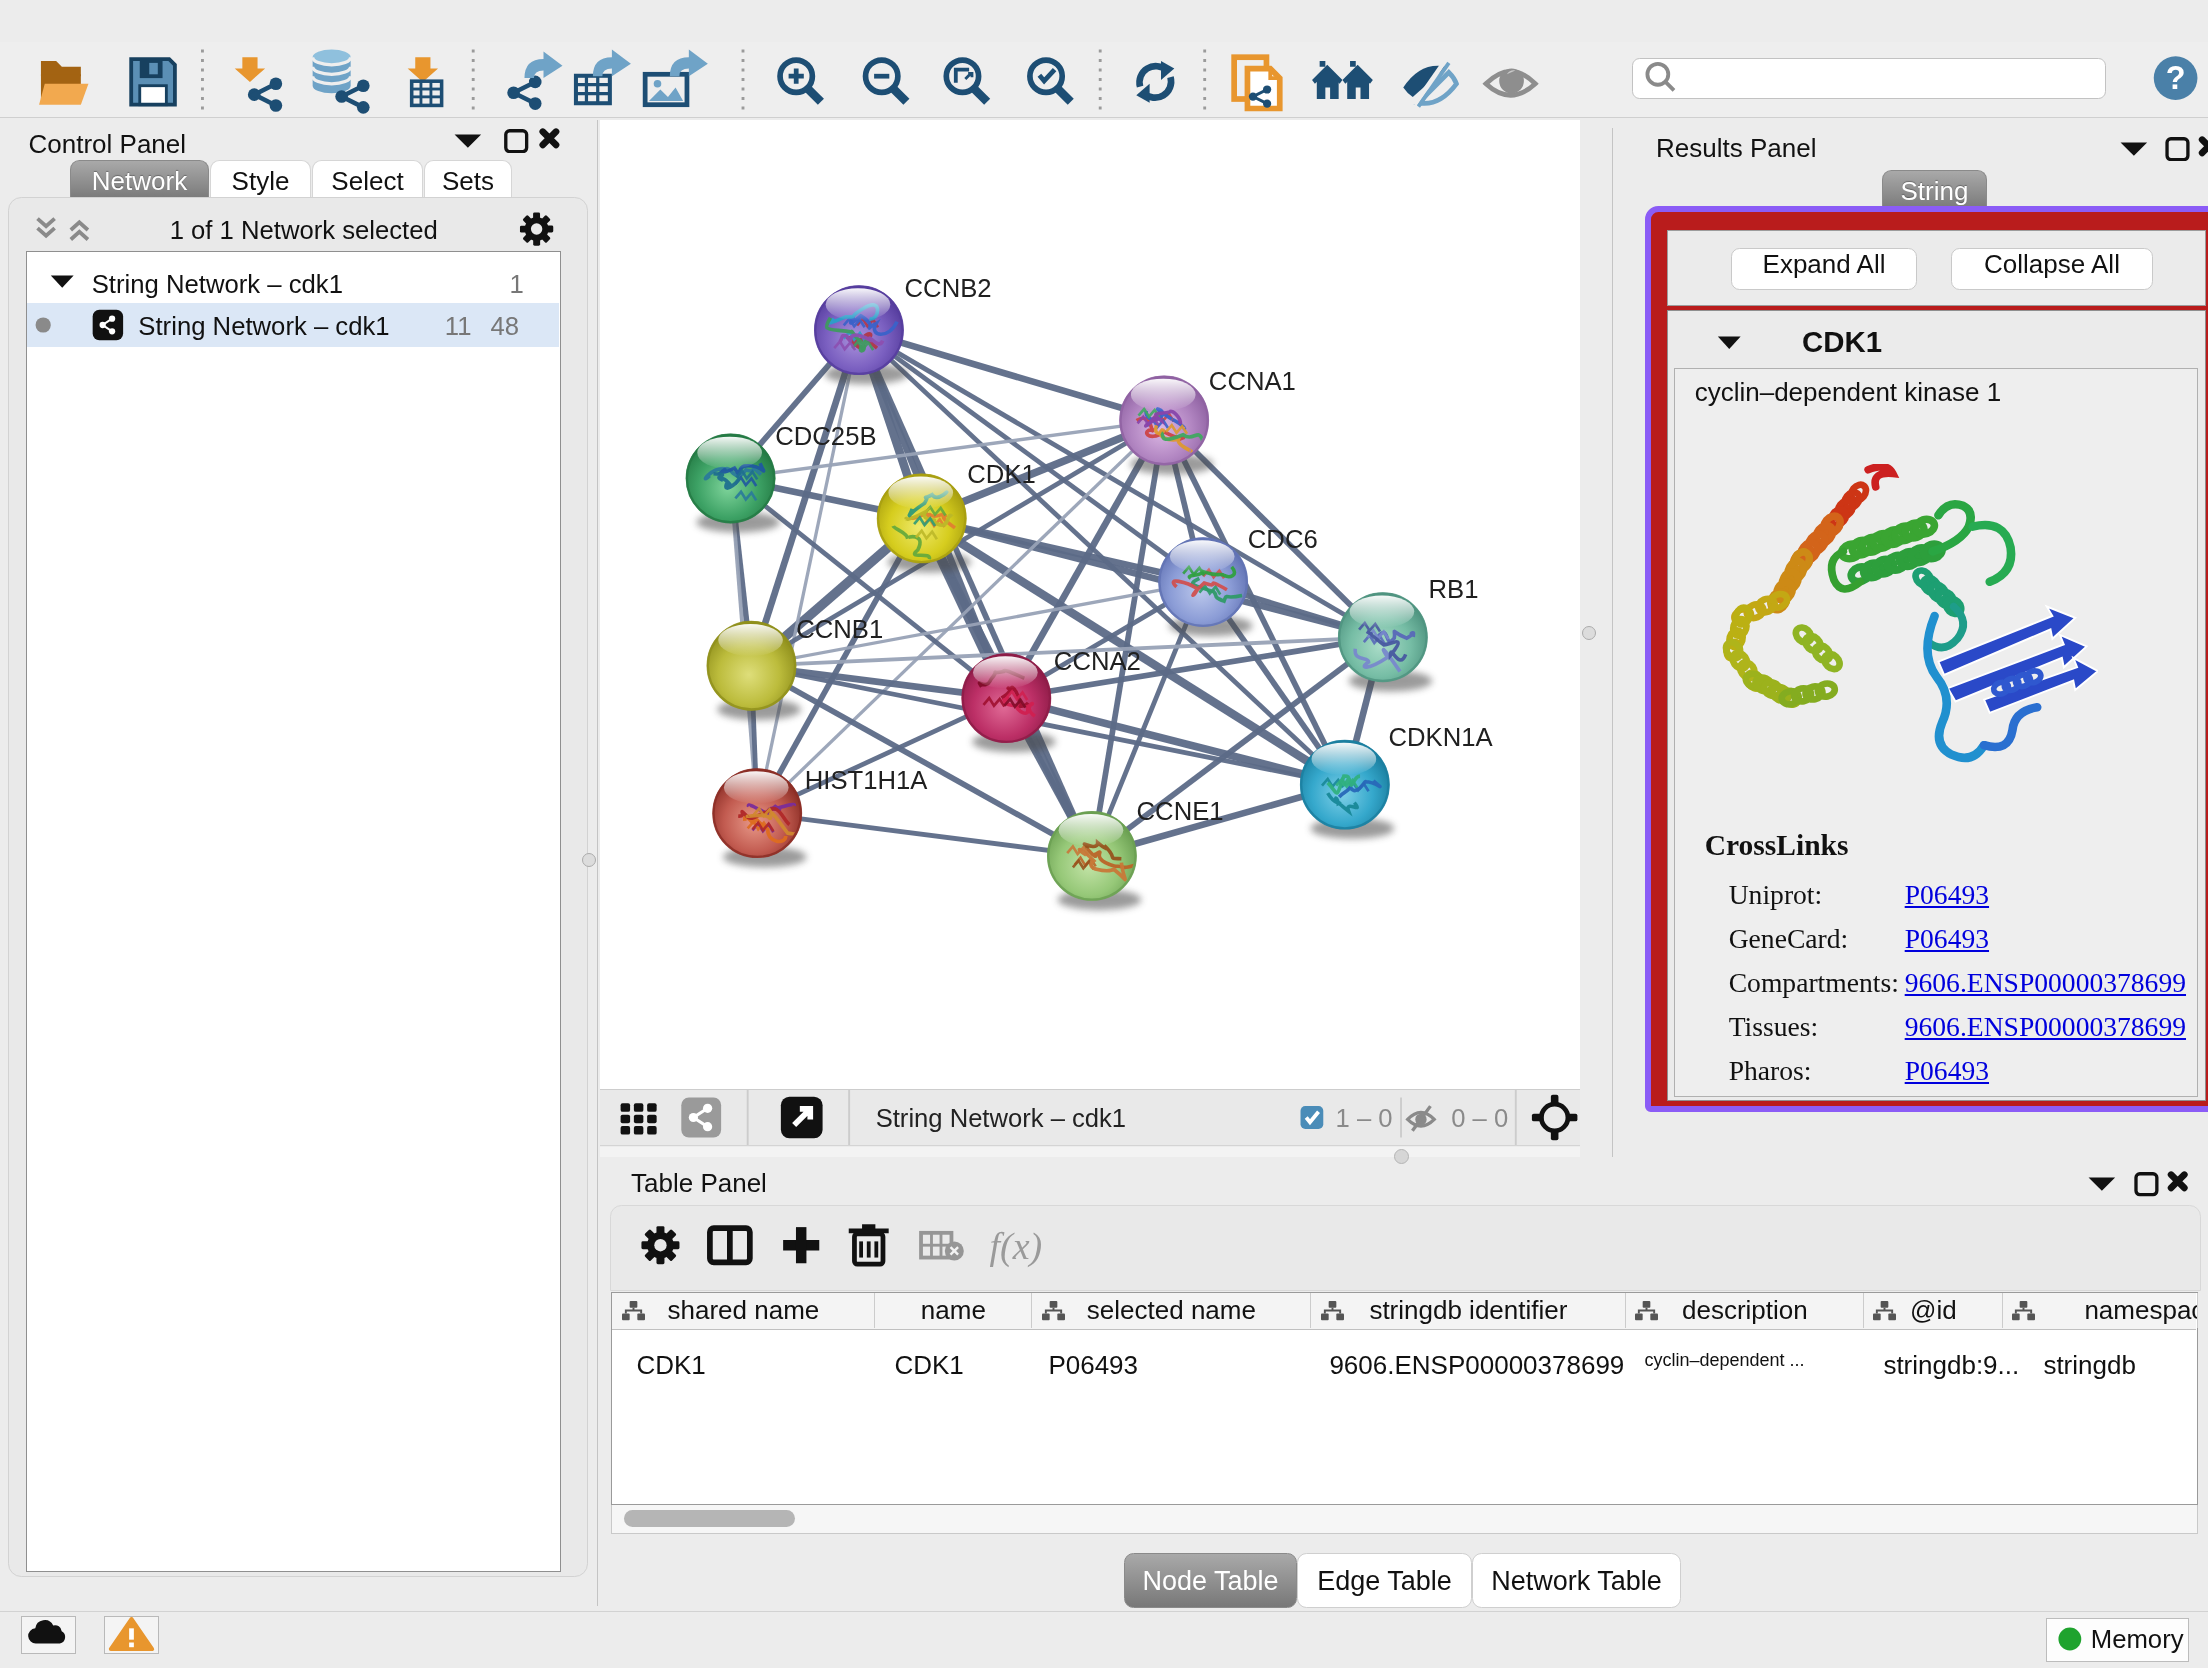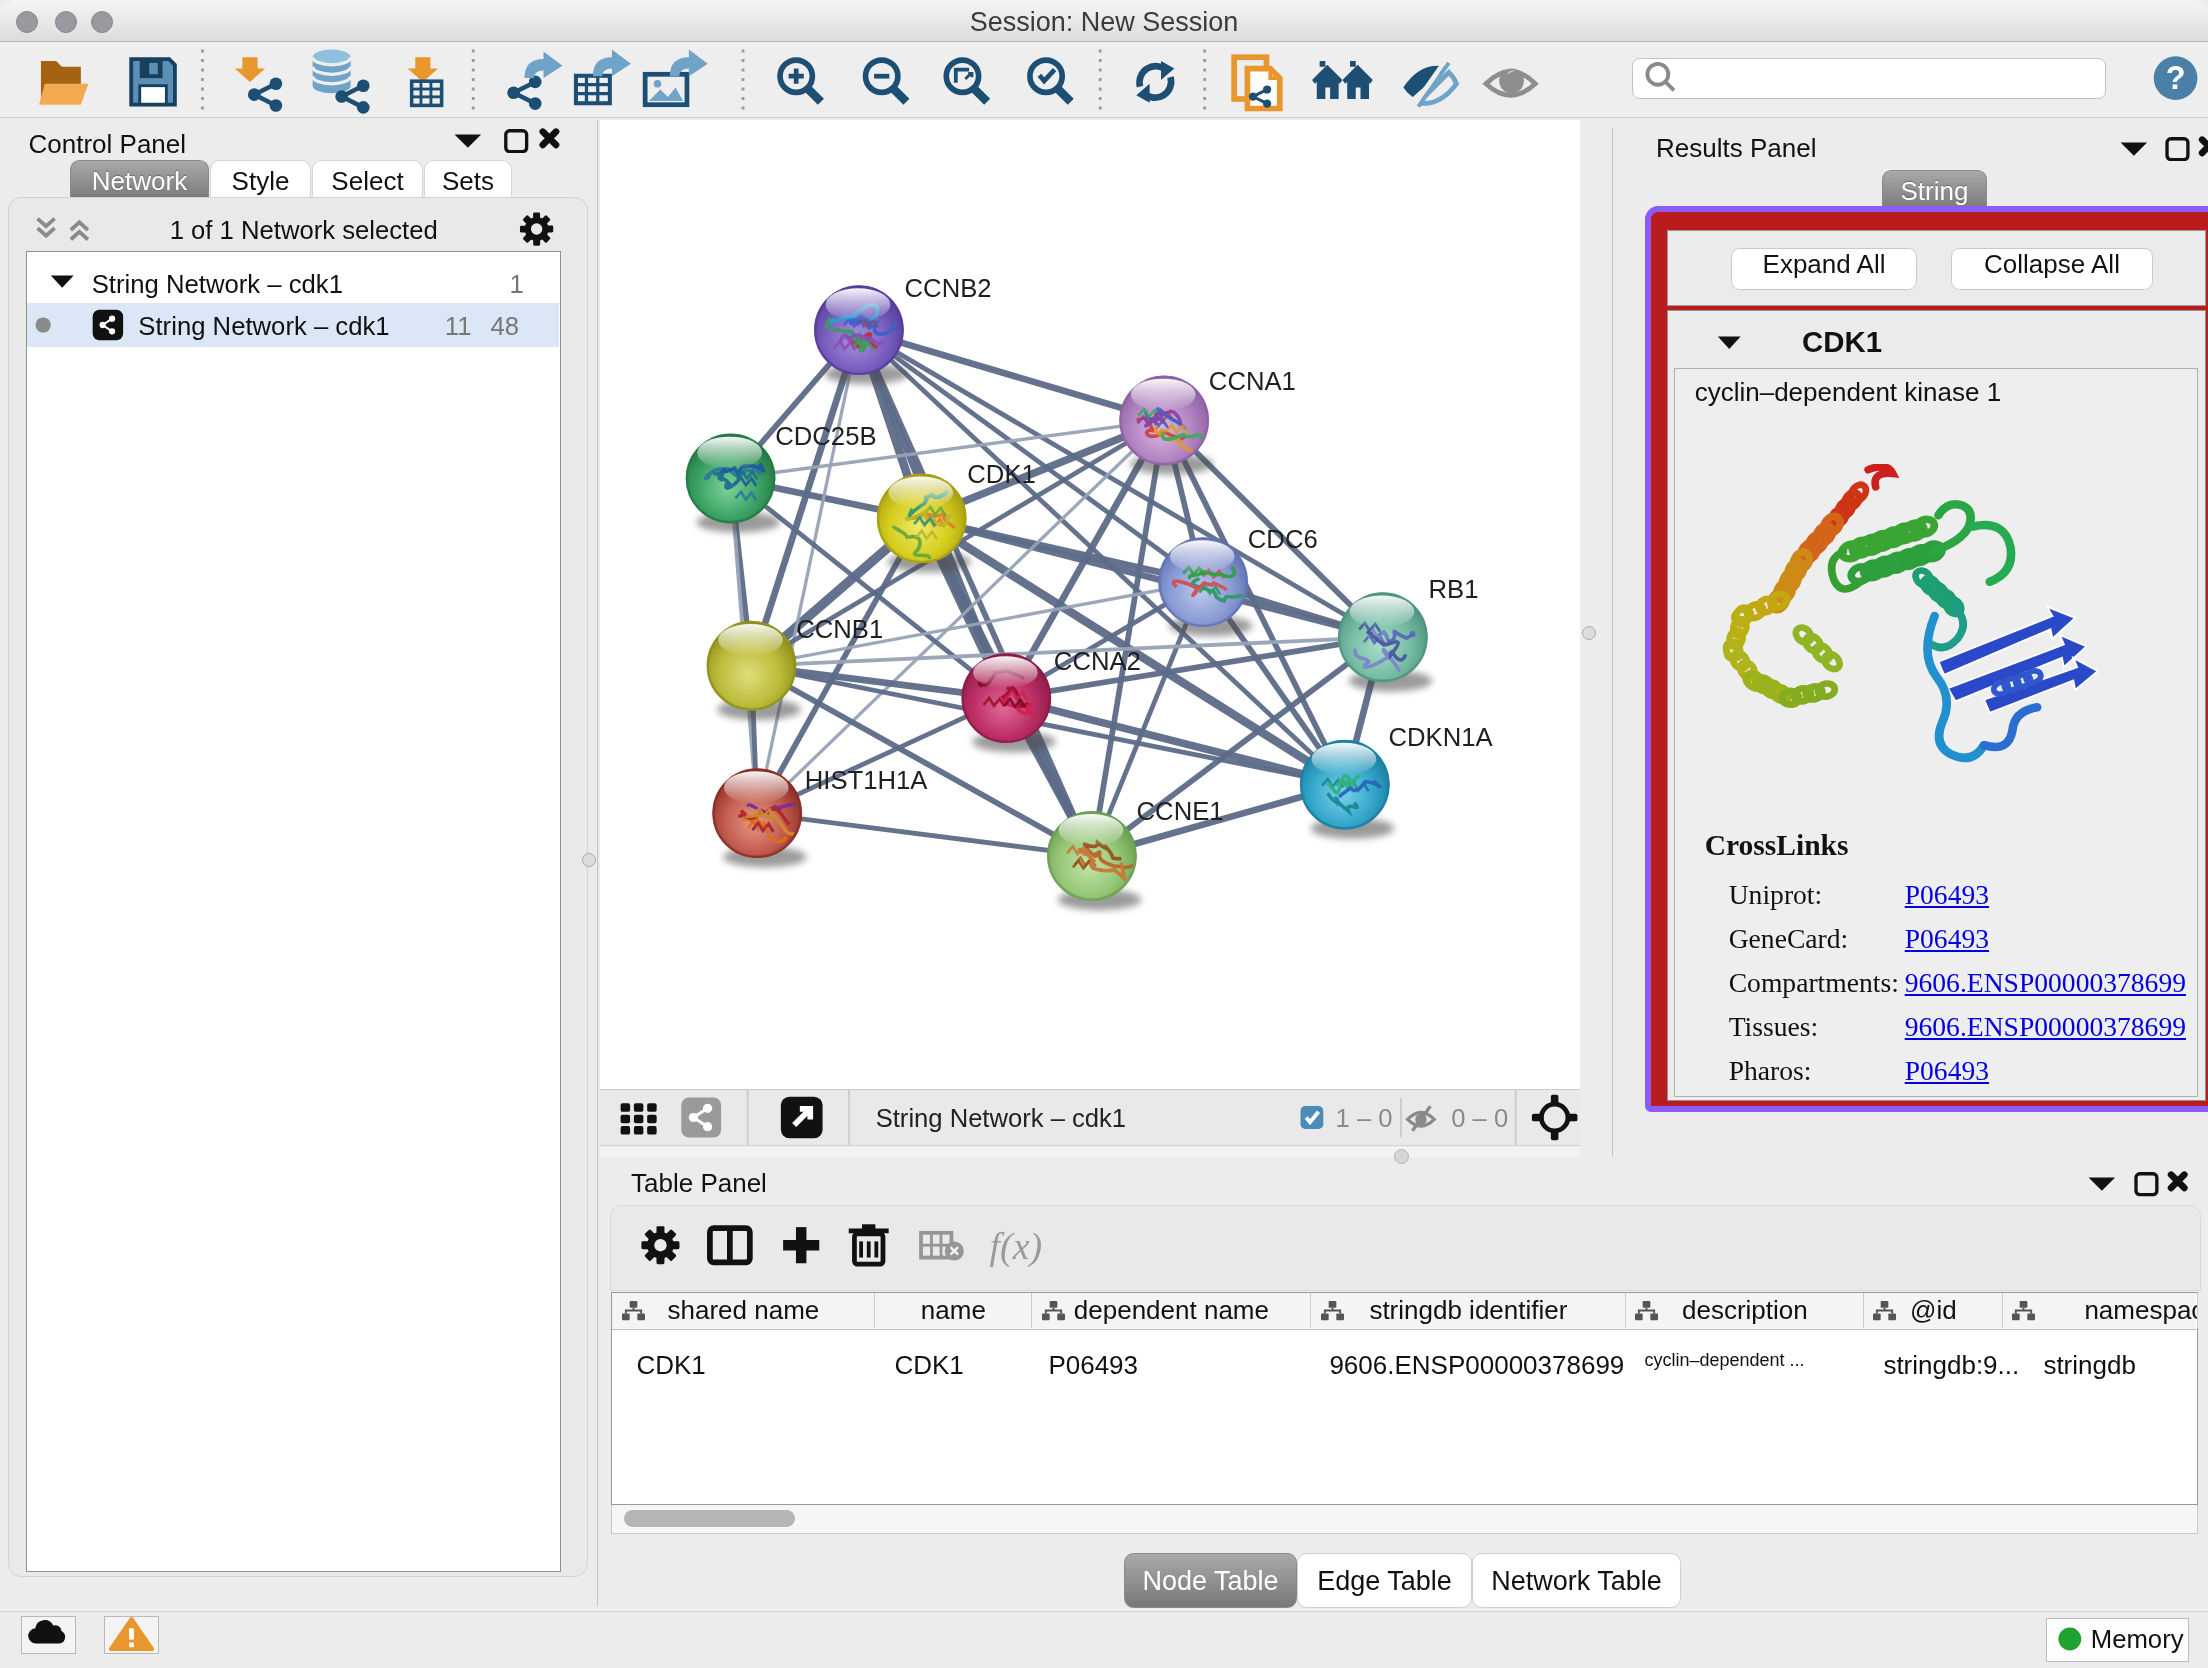--- a/index.html
+++ b/index.html
@@ -87,26 +87,20 @@
   background:#ececec; border-top:1.9px solid #d2d2d2; }
 .sbox { position:absolute; top:3.8px; width:55px; height:38px; background:#f4f4f4;
   border:1.9px solid #b9b9b9; }
 #membtn { position:absolute; left:2046px; top:5.7px; width:143px; height:44px; background:#fdfdfd;
   border:1.9px solid #bcbcbc; font-size:26px; color:#111; }
 </style>
 </head>
 <body>
 <div id="win">
 
-  <div id="titlebar">
-    <div class="tl" style="left:16px"></div>
-    <div class="tl" style="left:55px"></div>
-    <div class="tl" style="left:91px"></div>
-    <div id="title">Session: New Session</div>
-  </div>
 
   <div id="toolbar">
   <div id="searchbox"></div>
   <svg style="position:relative" width="2208" height="76" viewBox="0 0 2322 80">
     <defs>
       <g id="shareic">
         <circle cx="14" cy="0" r="7" fill="#1d4e74"></circle>
             <circle cx="-10" cy="12" r="7" fill="#1d4e74"></circle>
             <circle cx="14" cy="24" r="7" fill="#1d4e74"></circle>
         <path d="M14 0 L-10 12 L14 24" stroke="#1d4e74" stroke-width="5" fill="none"></path>
@@ -844,21 +838,21 @@
           <div class="thcell" style="left:0px;width:263px;">shared name</div>
 <svg class="thico" style="left:8.6px" width="25" height="23" viewBox="0 0 26 24">
           <g fill="#555">
               <rect x="9" y="1" width="8" height="7" rx="1"></rect>
               <rect x="1" y="14" width="8" height="7" rx="1"></rect>
               <rect x="17" y="14" width="8" height="7" rx="1"></rect>
           <path d="M13 8 v4 M5 14 v-3 h16 v3" stroke="#555" stroke-width="2" fill="none"></path>
             </g>
         </svg>
 <div class="thcell" style="left:263px;width:157px;">name</div>
-<div class="thcell" style="left:420px;width:279px;">dependent name</div>
+<div class="thcell" style="left:420px;width:279px;">selected name</div>
 <svg class="thico" style="left:429px" width="25" height="23" viewBox="0 0 26 24">
           <g fill="#555">
               <rect x="9" y="1" width="8" height="7" rx="1"></rect>
               <rect x="1" y="14" width="8" height="7" rx="1"></rect>
               <rect x="17" y="14" width="8" height="7" rx="1"></rect>
           <path d="M13 8 v4 M5 14 v-3 h16 v3" stroke="#555" stroke-width="2" fill="none"></path>
             </g>
         </svg>
 <div class="thcell" style="left:699px;width:315px;">stringdb identifier</div>
 <svg class="thico" style="left:708px" width="25" height="23" viewBox="0 0 26 24">

